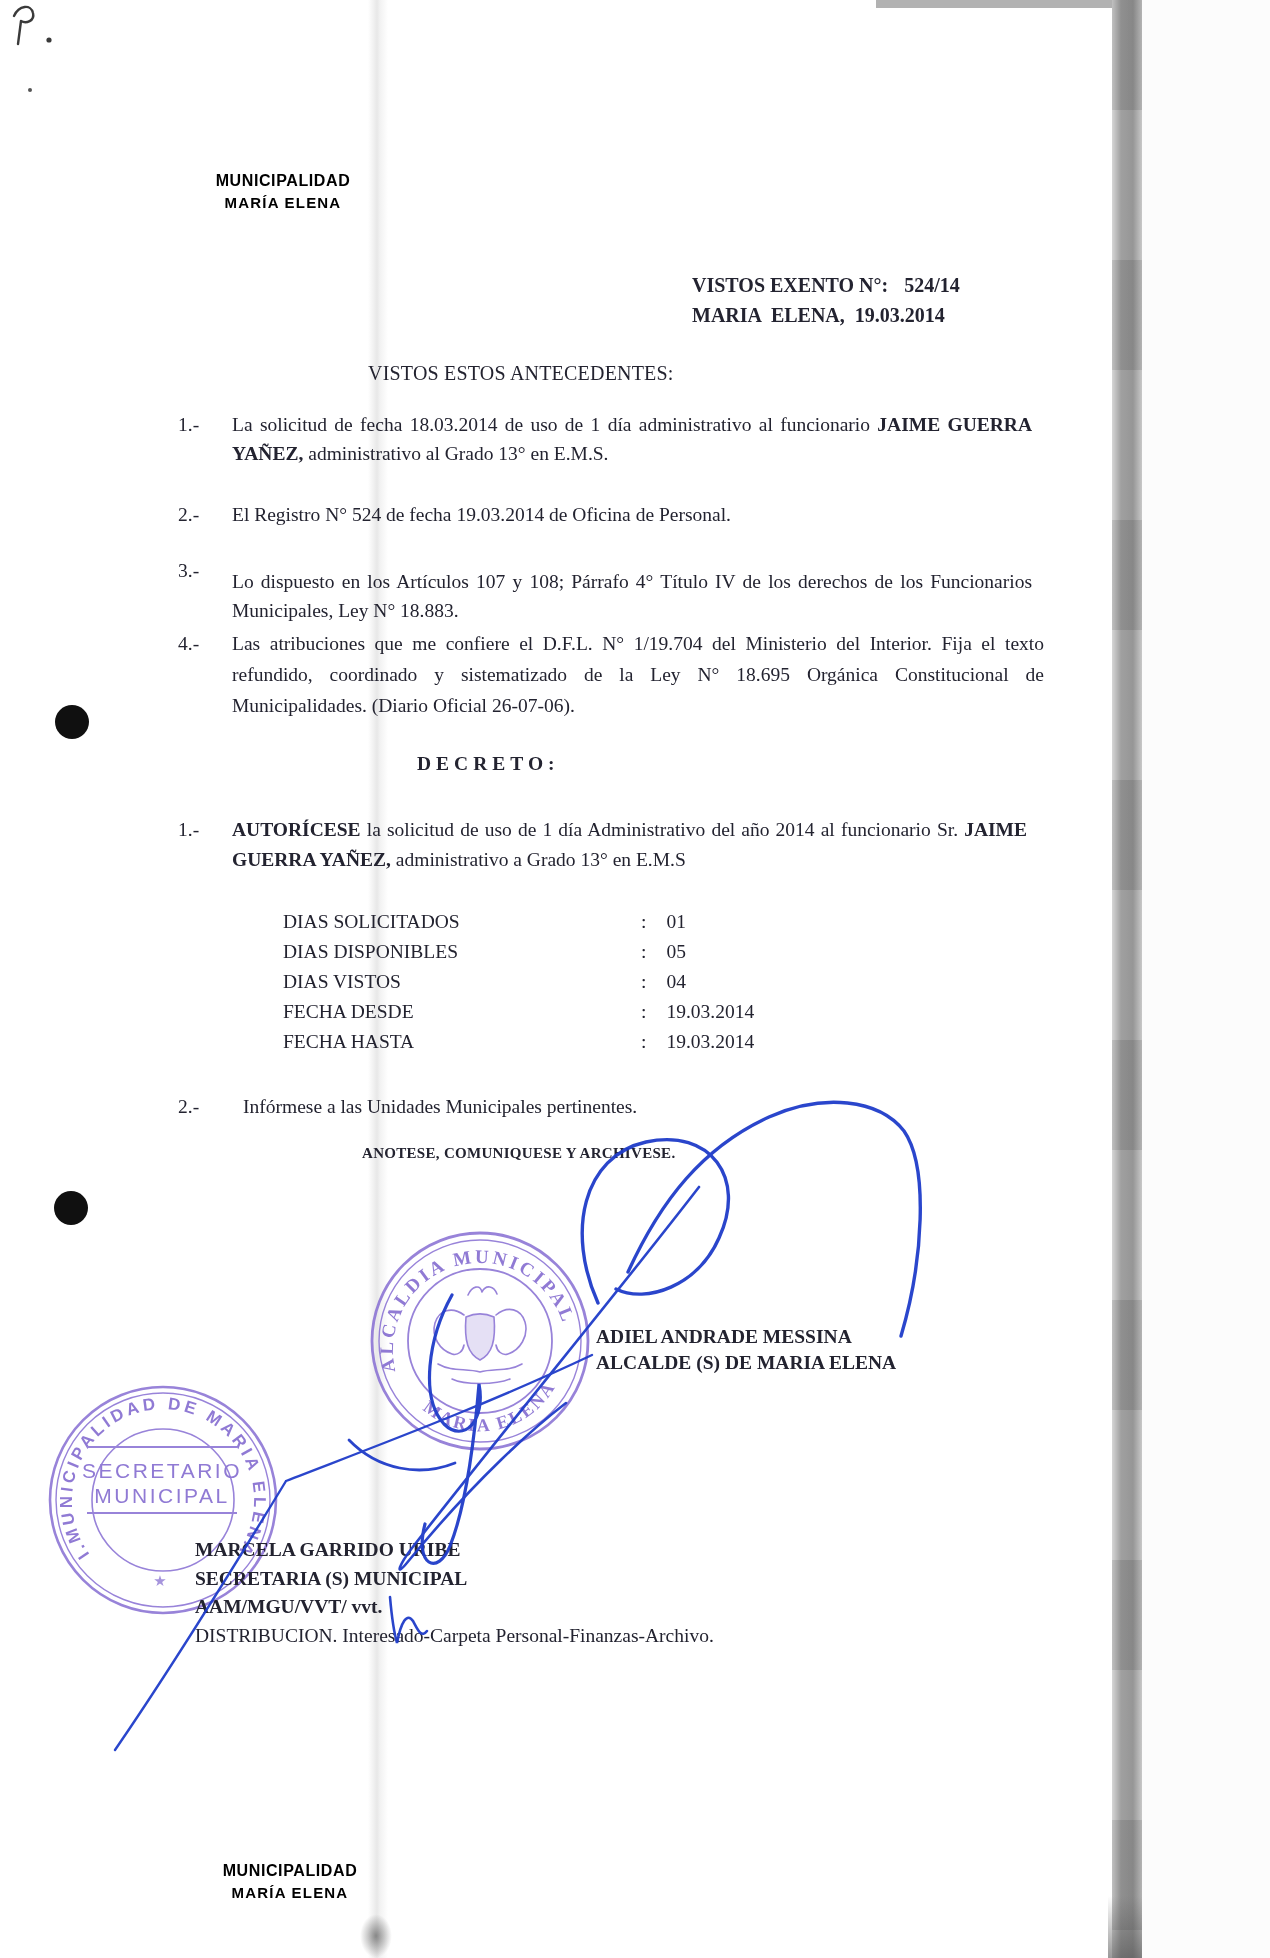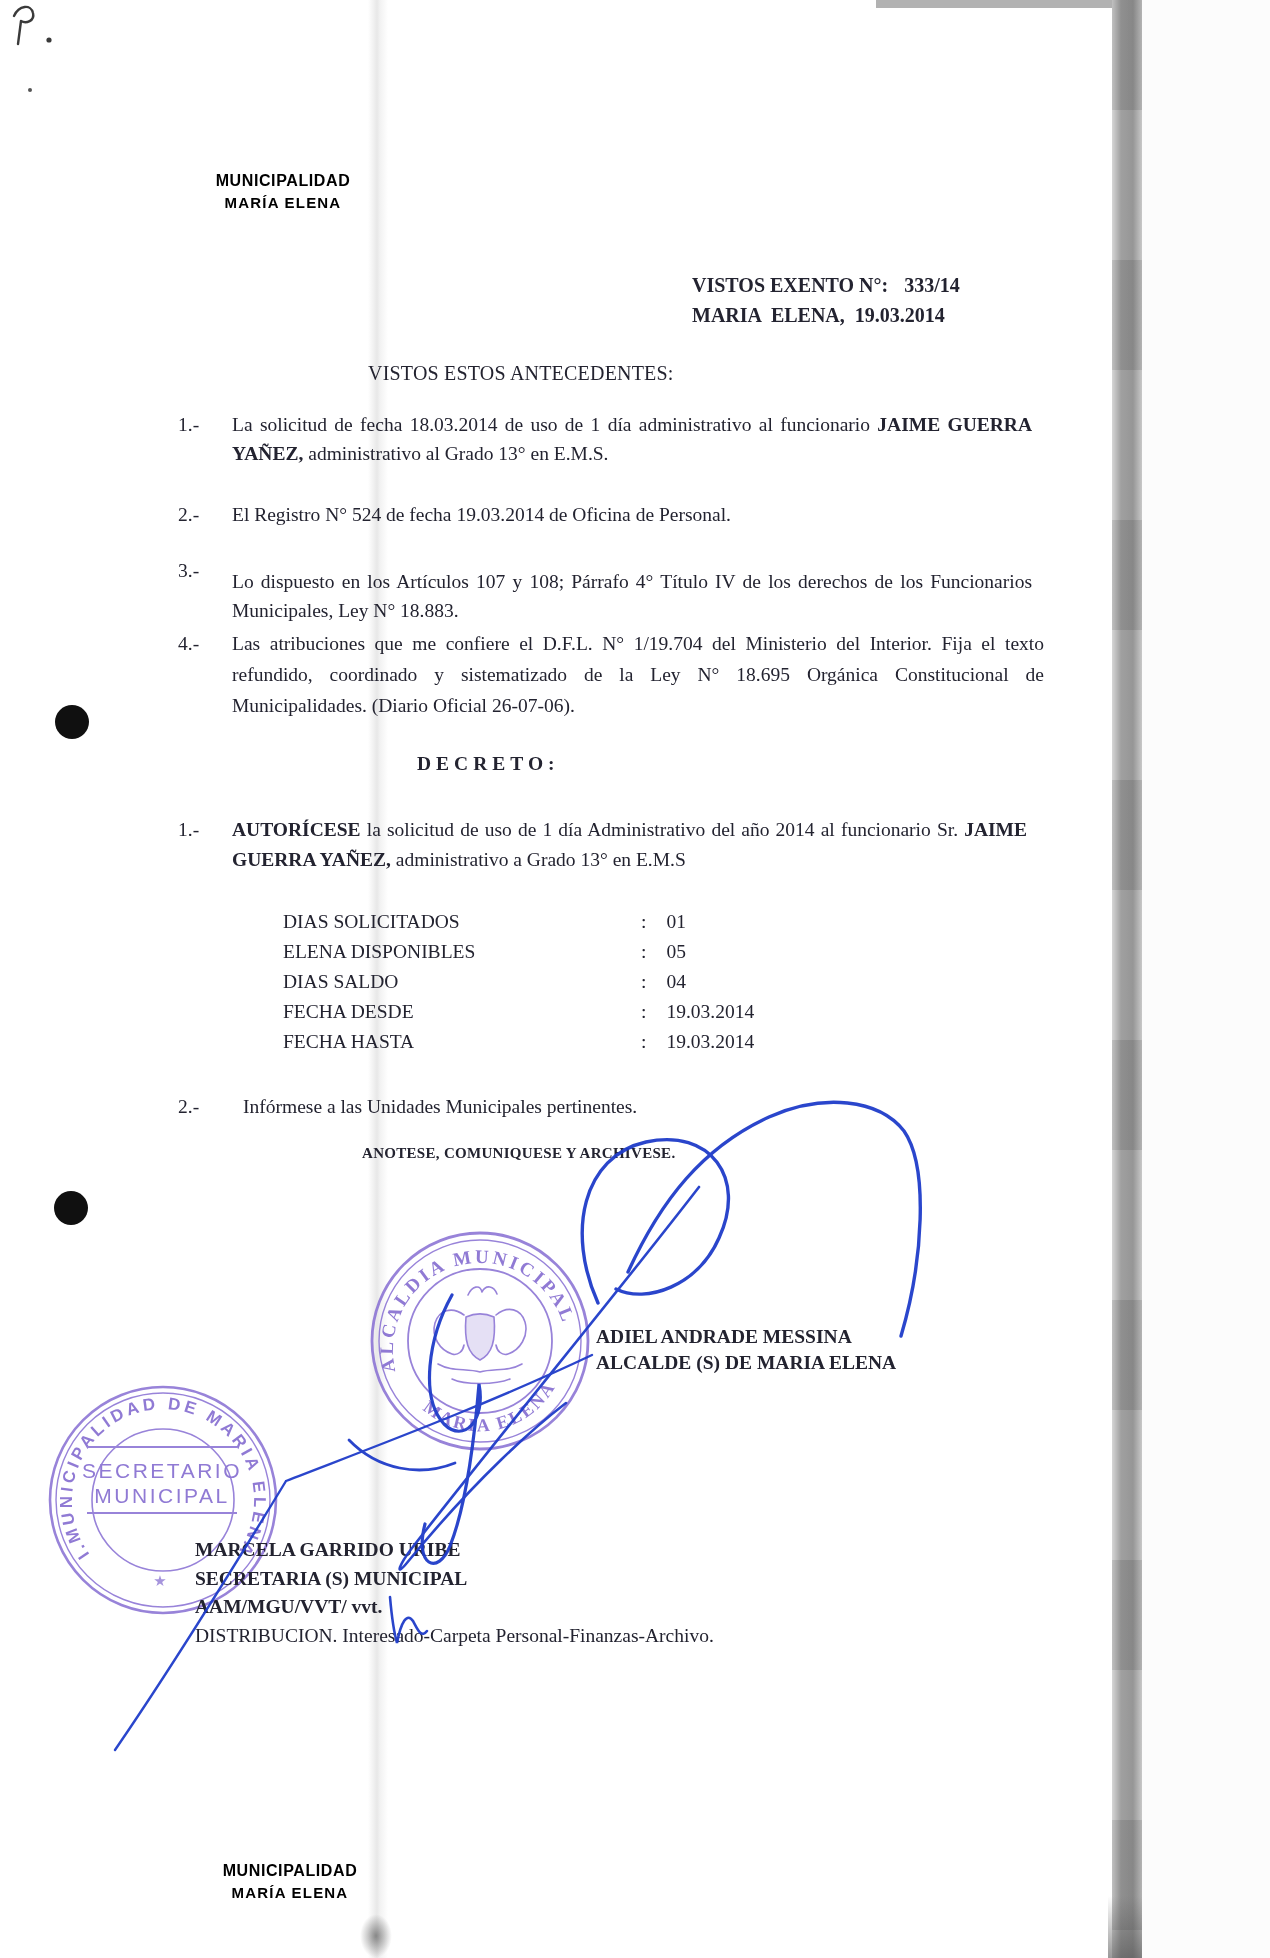--- a/index.html
+++ b/index.html
@@ -84,21 +84,21 @@
     <circle cx="30" cy="90" r="2" fill="#555"></circle>
   </svg>
 
   <div class="abs letterhead" style="left:198px;top:172px;">
     <div class="l1">MUNICIPALIDAD</div>
     <div class="l2">MARÍA ELENA</div>
   </div>
 
   <div class="abs hdr">
     <div class="row1">
-      <span>VISTOS EXENTO N°:</span><span class="num">333/14</span>
+      <span>VISTOS EXENTO N°:</span><span class="num">524/14</span>
     </div>
     <div class="row2">MARIA ELENA, 19.03.2014</div>
   </div>
 
   <div class="abs heading-vistos">VISTOS ESTOS ANTECEDENTES:</div>
 
   <div class="abs item" style="left:178px;top:410px;">
     <div class="num">1.-</div>
     <div class="txt" style="width:800px;">
       <span>La solicitud de fecha 18.03.2014 de uso de 1 día administrativo al funcionario </span><b>JAIME GUERRA YAÑEZ,</b><span> administrativo al Grado 13° en E.M.S.</span>
@@ -129,26 +129,26 @@
     </div>
   </div>
 
   <div class="abs days">
     <div class="drow">
       <span class="dlabel">DIAS SOLICITADOS</span>
         <span>:</span>
         <span class="dvalue">01</span>
     </div>
     <div class="drow">
-      <span class="dlabel">ELENA DISPONIBLES</span>
+      <span class="dlabel">DIAS DISPONIBLES</span>
         <span>:</span>
         <span class="dvalue">05</span>
     </div>
     <div class="drow">
-      <span class="dlabel">DIAS SALDO</span>
+      <span class="dlabel">DIAS VISTOS</span>
         <span>:</span>
         <span class="dvalue">04</span>
     </div>
     <div class="drow">
       <span class="dlabel">FECHA DESDE</span>
         <span>:</span>
         <span class="dvalue">19.03.2014</span>
     </div>
     <div class="drow">
       <span class="dlabel">FECHA HASTA</span>

